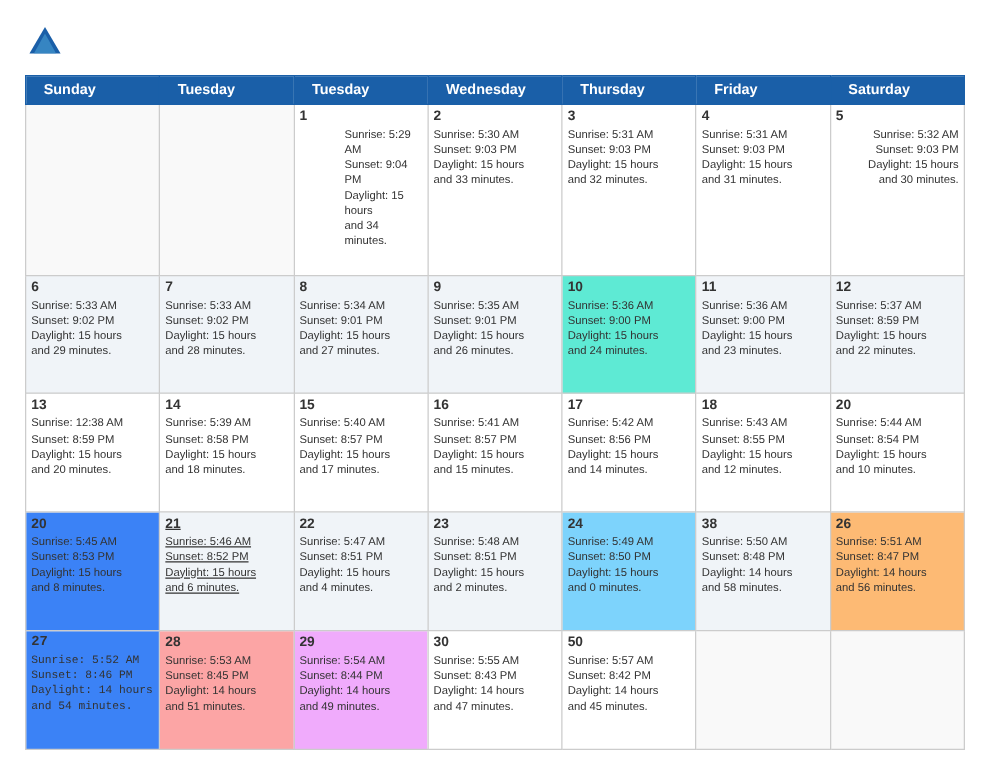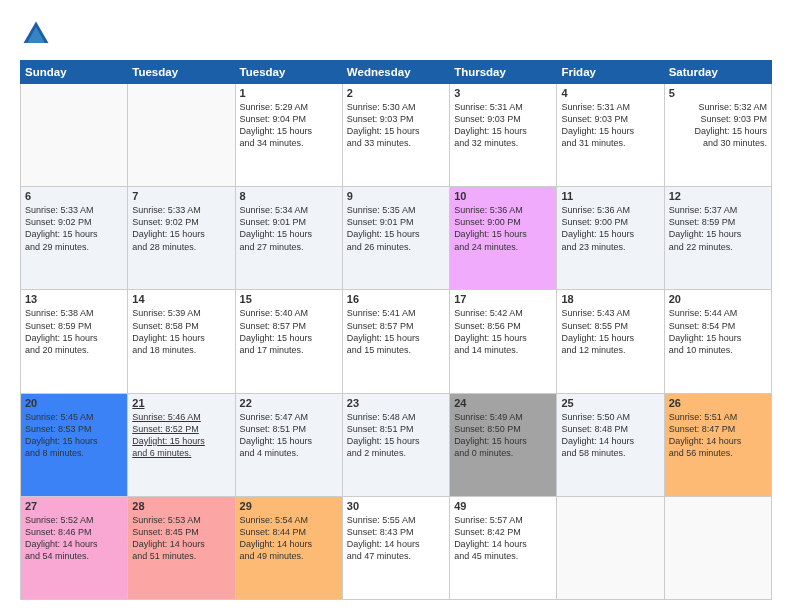--- a/index.html
+++ b/index.html
@@ -65,21 +65,21 @@
       border: 1px solid #ccc;
       border-collapse: collapse;
       width: 100%;
       table-layout: fixed;
     }
     .calendar th {
       background: #1a5fa8;
       color: #fff;
       font-size: 11.5px;
       font-weight: bold;
-      padding: 5px 4px;
+      padding: 5px 14px;
       border: 1px solid #1a5fa8;
       text-align: left;
     }
     .calendar td {
       border: 1px solid #ccc;
       vertical-align: top;
       padding: 3px 4px;
       font-size: 9.5px;
       color: #333;
       height: 82px;
@@ -142,21 +142,21 @@
           <th>Friday</th>
           <th>Saturday</th>
         </tr>
     </thead>
     <tbody id="calendar-body">
     <tr style="background: rgb(255, 255, 255);">
           <td class="empty-cell" style="background: rgb(249, 249, 249);"></td>
           <td class="empty-cell" style="background: rgb(249, 249, 249);"></td>
           <td style="background: rgb(255, 255, 255);">
             <span class="day-num">1</span>
-            <div class="day-info" style="white-space: pre-line;">Sunrise: 5:29 AM
+            <div class="day-info" style="white-space: pre-line; margin-left: 36px;">Sunrise: 5:29 AM
 Sunset: 9:04 PM
 Daylight: 15 hours
 and 34 minutes.</div>
           </td>
           <td style="background: rgb(255, 255, 255);">
             <span class="day-num">2</span>
             <div class="day-info" style="white-space: pre-line;">Sunrise: 5:30 AM
 Sunset: 9:03 PM
 Daylight: 15 hours
 and 33 minutes.</div>
@@ -205,21 +205,21 @@
 Daylight: 15 hours
 and 27 minutes.</div>
           </td>
           <td style="background: rgb(240, 244, 248);">
             <span class="day-num">9</span>
             <div class="day-info" style="white-space: pre-line;">Sunrise: 5:35 AM
 Sunset: 9:01 PM
 Daylight: 15 hours
 and 26 minutes.</div>
           </td>
-          <td style="background: #f0abfc;">
+          <td style="background: #5eead4;">
             <span class="day-num">10</span>
             <div class="day-info" style="white-space: pre-line;">Sunrise: 5:36 AM
 Sunset: 9:00 PM
 Daylight: 15 hours
 and 24 minutes.</div>
           </td>
           <td style="background: rgb(240, 244, 248);">
             <span class="day-num">11</span>
             <div class="day-info" style="white-space: pre-line;">Sunrise: 5:36 AM
 Sunset: 9:00 PM
@@ -230,21 +230,21 @@
             <span class="day-num">12</span>
             <div class="day-info" style="white-space: pre-line;">Sunrise: 5:37 AM
 Sunset: 8:59 PM
 Daylight: 15 hours
 and 22 minutes.</div>
           </td>
         </tr>
         <tr style="background: rgb(255, 255, 255);">
           <td style="background: rgb(255, 255, 255);">
             <span class="day-num">13</span>
-            <div class="day-info" style="white-space: pre-line;">Sunrise: 5:38 AM
+            <div class="day-info" style="white-space: pre-line;">Sunrise: 12:38 AM
 Sunset: 8:59 PM
 Daylight: 15 hours
 and 20 minutes.</div>
           </td>
           <td style="background: rgb(255, 255, 255);">
             <span class="day-num">14</span>
             <div class="day-info" style="white-space: pre-line;">Sunrise: 5:39 AM
 Sunset: 8:58 PM
 Daylight: 15 hours
 and 18 minutes.</div>
@@ -307,73 +307,73 @@
 Daylight: 15 hours
 and 4 minutes.</div>
           </td>
           <td style="background: rgb(240, 244, 248);">
             <span class="day-num">23</span>
             <div class="day-info" style="white-space: pre-line;">Sunrise: 5:48 AM
 Sunset: 8:51 PM
 Daylight: 15 hours
 and 2 minutes.</div>
           </td>
-          <td style="background: #a3a3a3; margin-top: 48px;">
+          <td style="background: #7dd3fc; margin-top: 48px;">
             <span class="day-num">24</span>
             <div class="day-info" style="white-space: pre-line;">Sunrise: 5:49 AM
 Sunset: 8:50 PM
 Daylight: 15 hours
 and 0 minutes.</div>
           </td>
           <td style="background: rgb(240, 244, 248);">
-            <span class="day-num">25</span>
+            <span class="day-num">38</span>
             <div class="day-info" style="white-space: pre-line;">Sunrise: 5:50 AM
 Sunset: 8:48 PM
 Daylight: 14 hours
 and 58 minutes.</div>
           </td>
           <td style="background: #fdba74;">
             <span class="day-num">26</span>
             <div class="day-info" style="white-space: pre-line;">Sunrise: 5:51 AM
 Sunset: 8:47 PM
 Daylight: 14 hours
 and 56 minutes.</div>
           </td>
         </tr>
         <tr style="background: rgb(255, 255, 255);">
-          <td style="background: #f9a8d4;">
+          <td style="background: #3b82f6; font-family: Liberation Mono, monospace;">
             <span class="day-num">27</span>
             <div class="day-info" style="white-space: pre-line;">Sunrise: 5:52 AM
 Sunset: 8:46 PM
 Daylight: 14 hours
 and 54 minutes.</div>
           </td>
           <td style="background: #fca5a5;">
             <span class="day-num">28</span>
             <div class="day-info" style="white-space: pre-line;">Sunrise: 5:53 AM
 Sunset: 8:45 PM
 Daylight: 14 hours
 and 51 minutes.</div>
           </td>
-          <td style="background: #fdba74;">
+          <td style="background: #f0abfc;">
             <span class="day-num">29</span>
             <div class="day-info" style="white-space: pre-line;">Sunrise: 5:54 AM
 Sunset: 8:44 PM
 Daylight: 14 hours
 and 49 minutes.</div>
           </td>
           <td style="background: rgb(255, 255, 255);">
             <span class="day-num">30</span>
             <div class="day-info" style="white-space: pre-line;">Sunrise: 5:55 AM
 Sunset: 8:43 PM
 Daylight: 14 hours
 and 47 minutes.</div>
           </td>
           <td style="background: rgb(255, 255, 255);">
-            <span class="day-num">49</span>
+            <span class="day-num">50</span>
             <div class="day-info" style="white-space: pre-line;">Sunrise: 5:57 AM
 Sunset: 8:42 PM
 Daylight: 14 hours
 and 45 minutes.</div>
           </td>
           <td class="empty-cell" style="background: rgb(249, 249, 249);"></td>
           <td class="empty-cell" style="background: rgb(249, 249, 249);"></td>
         </tr>
       </tbody>
   </table>

